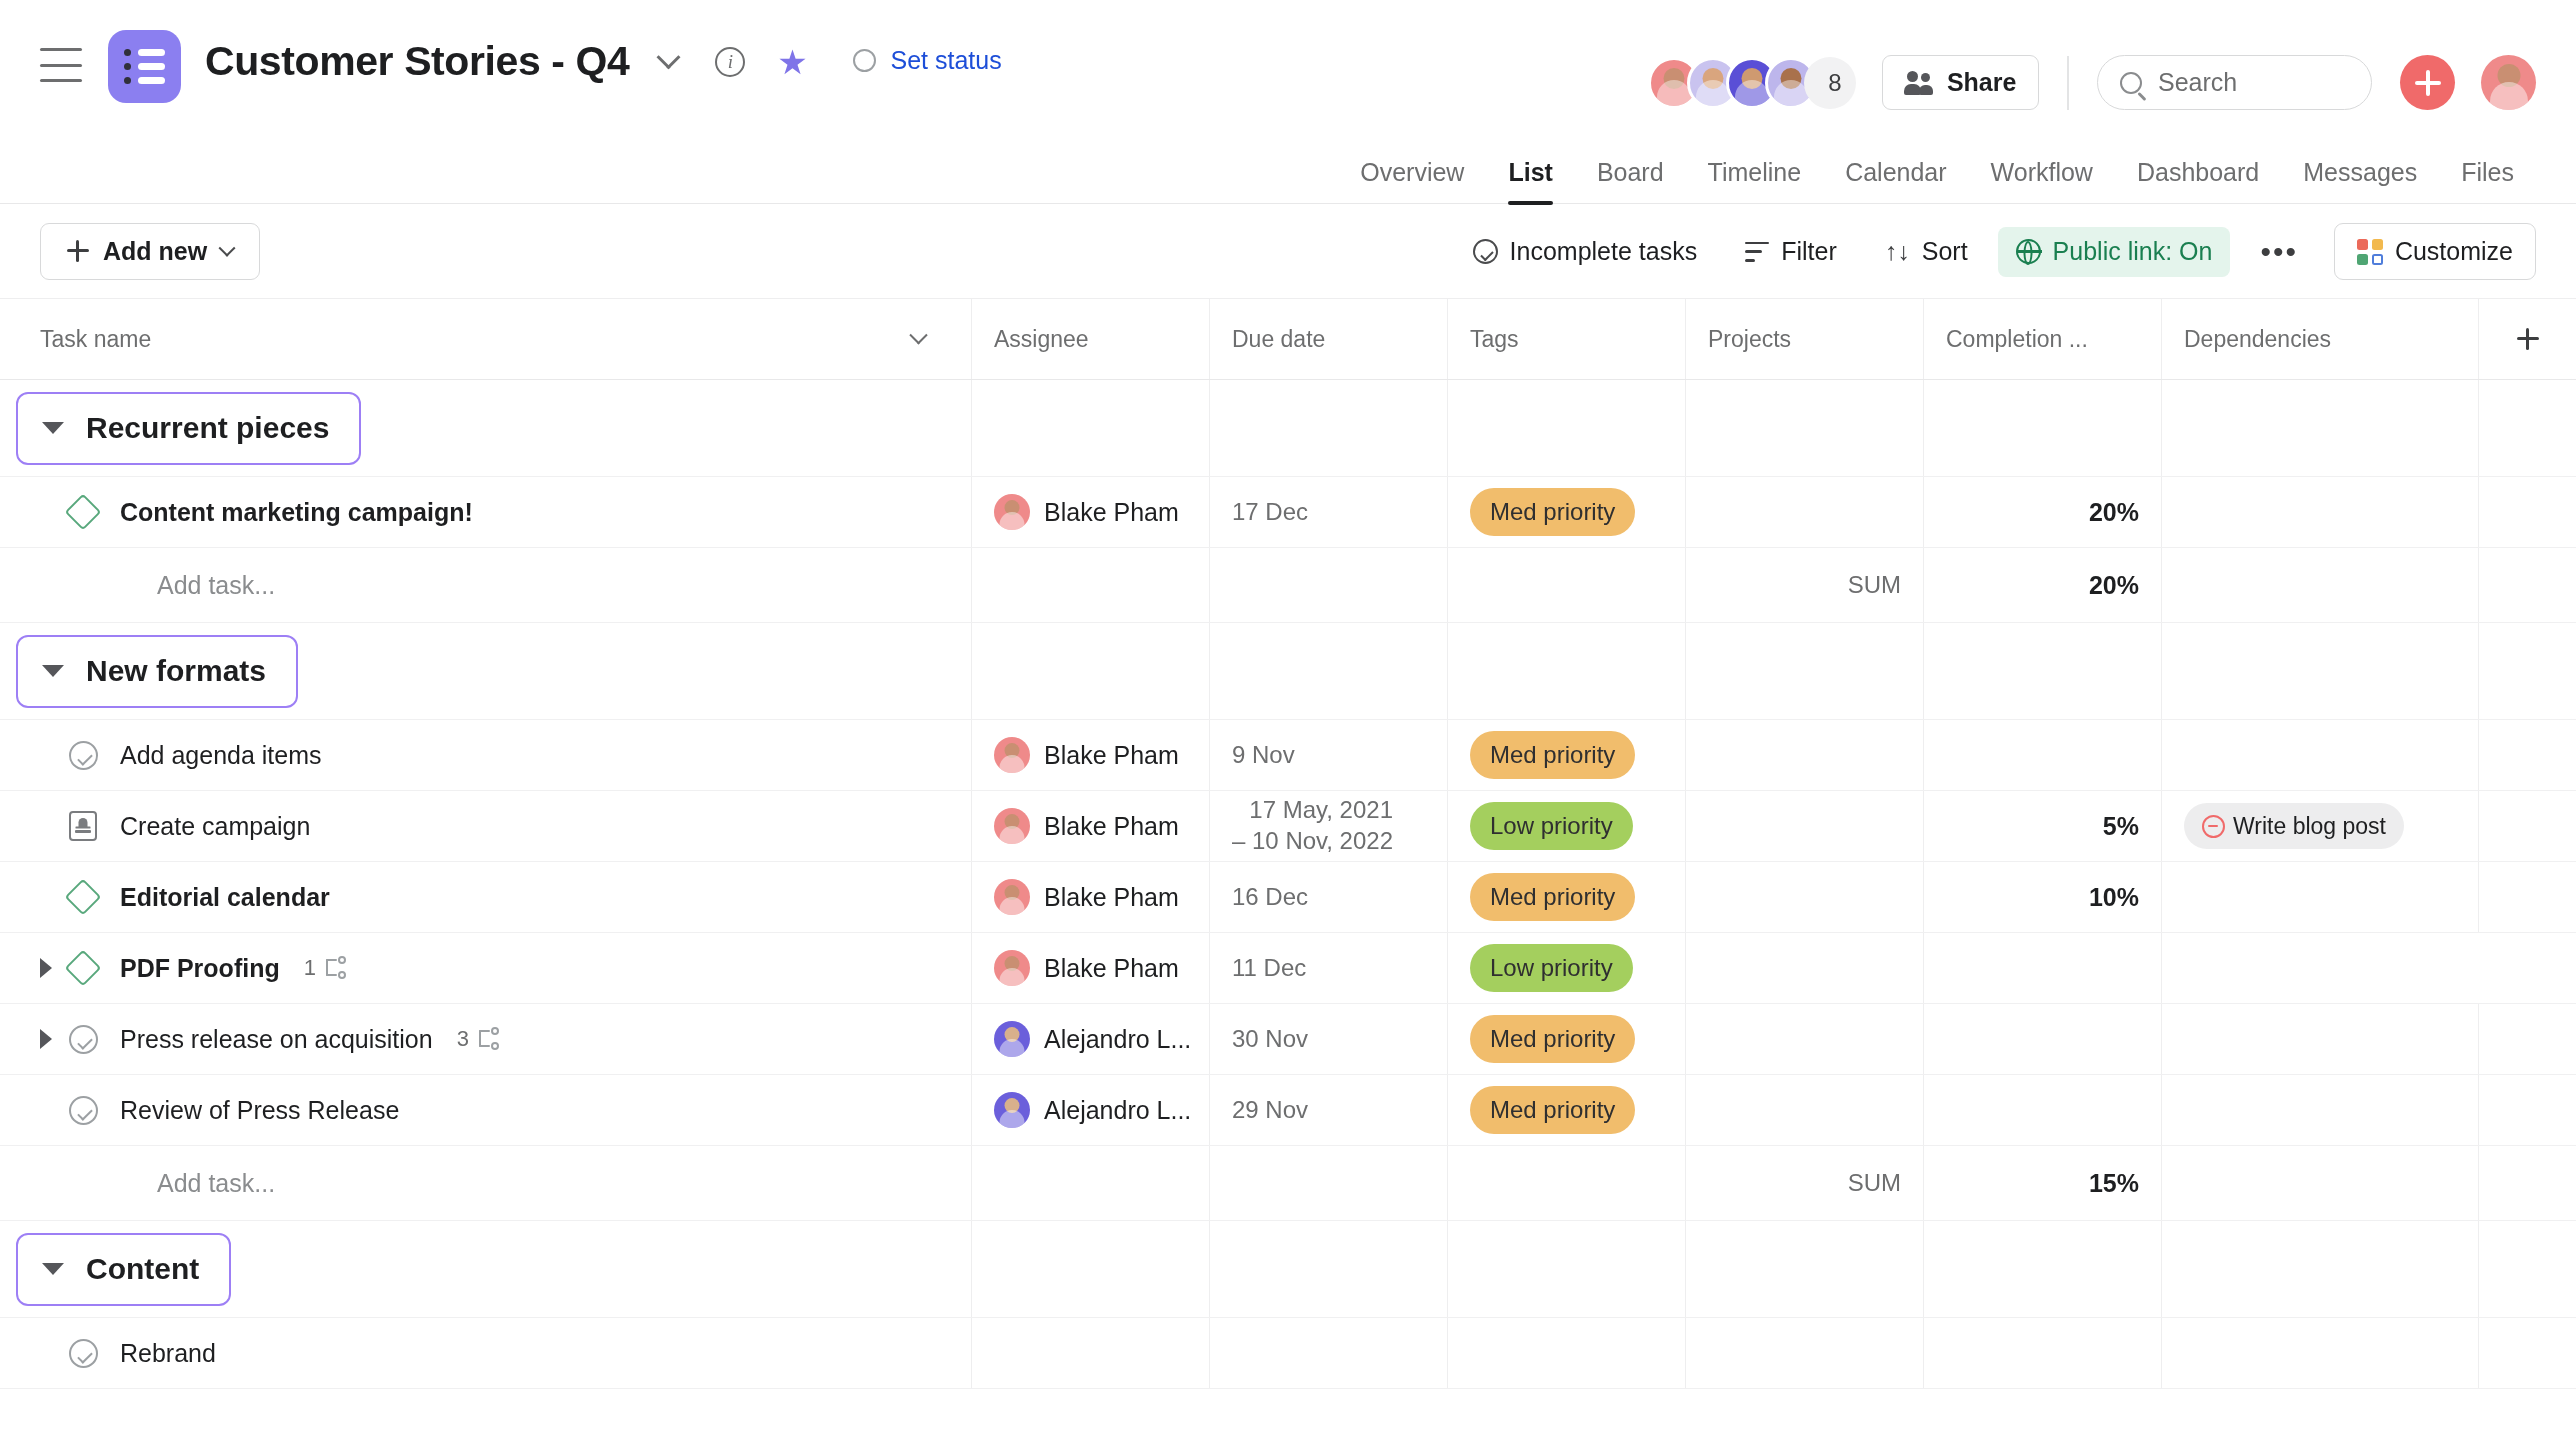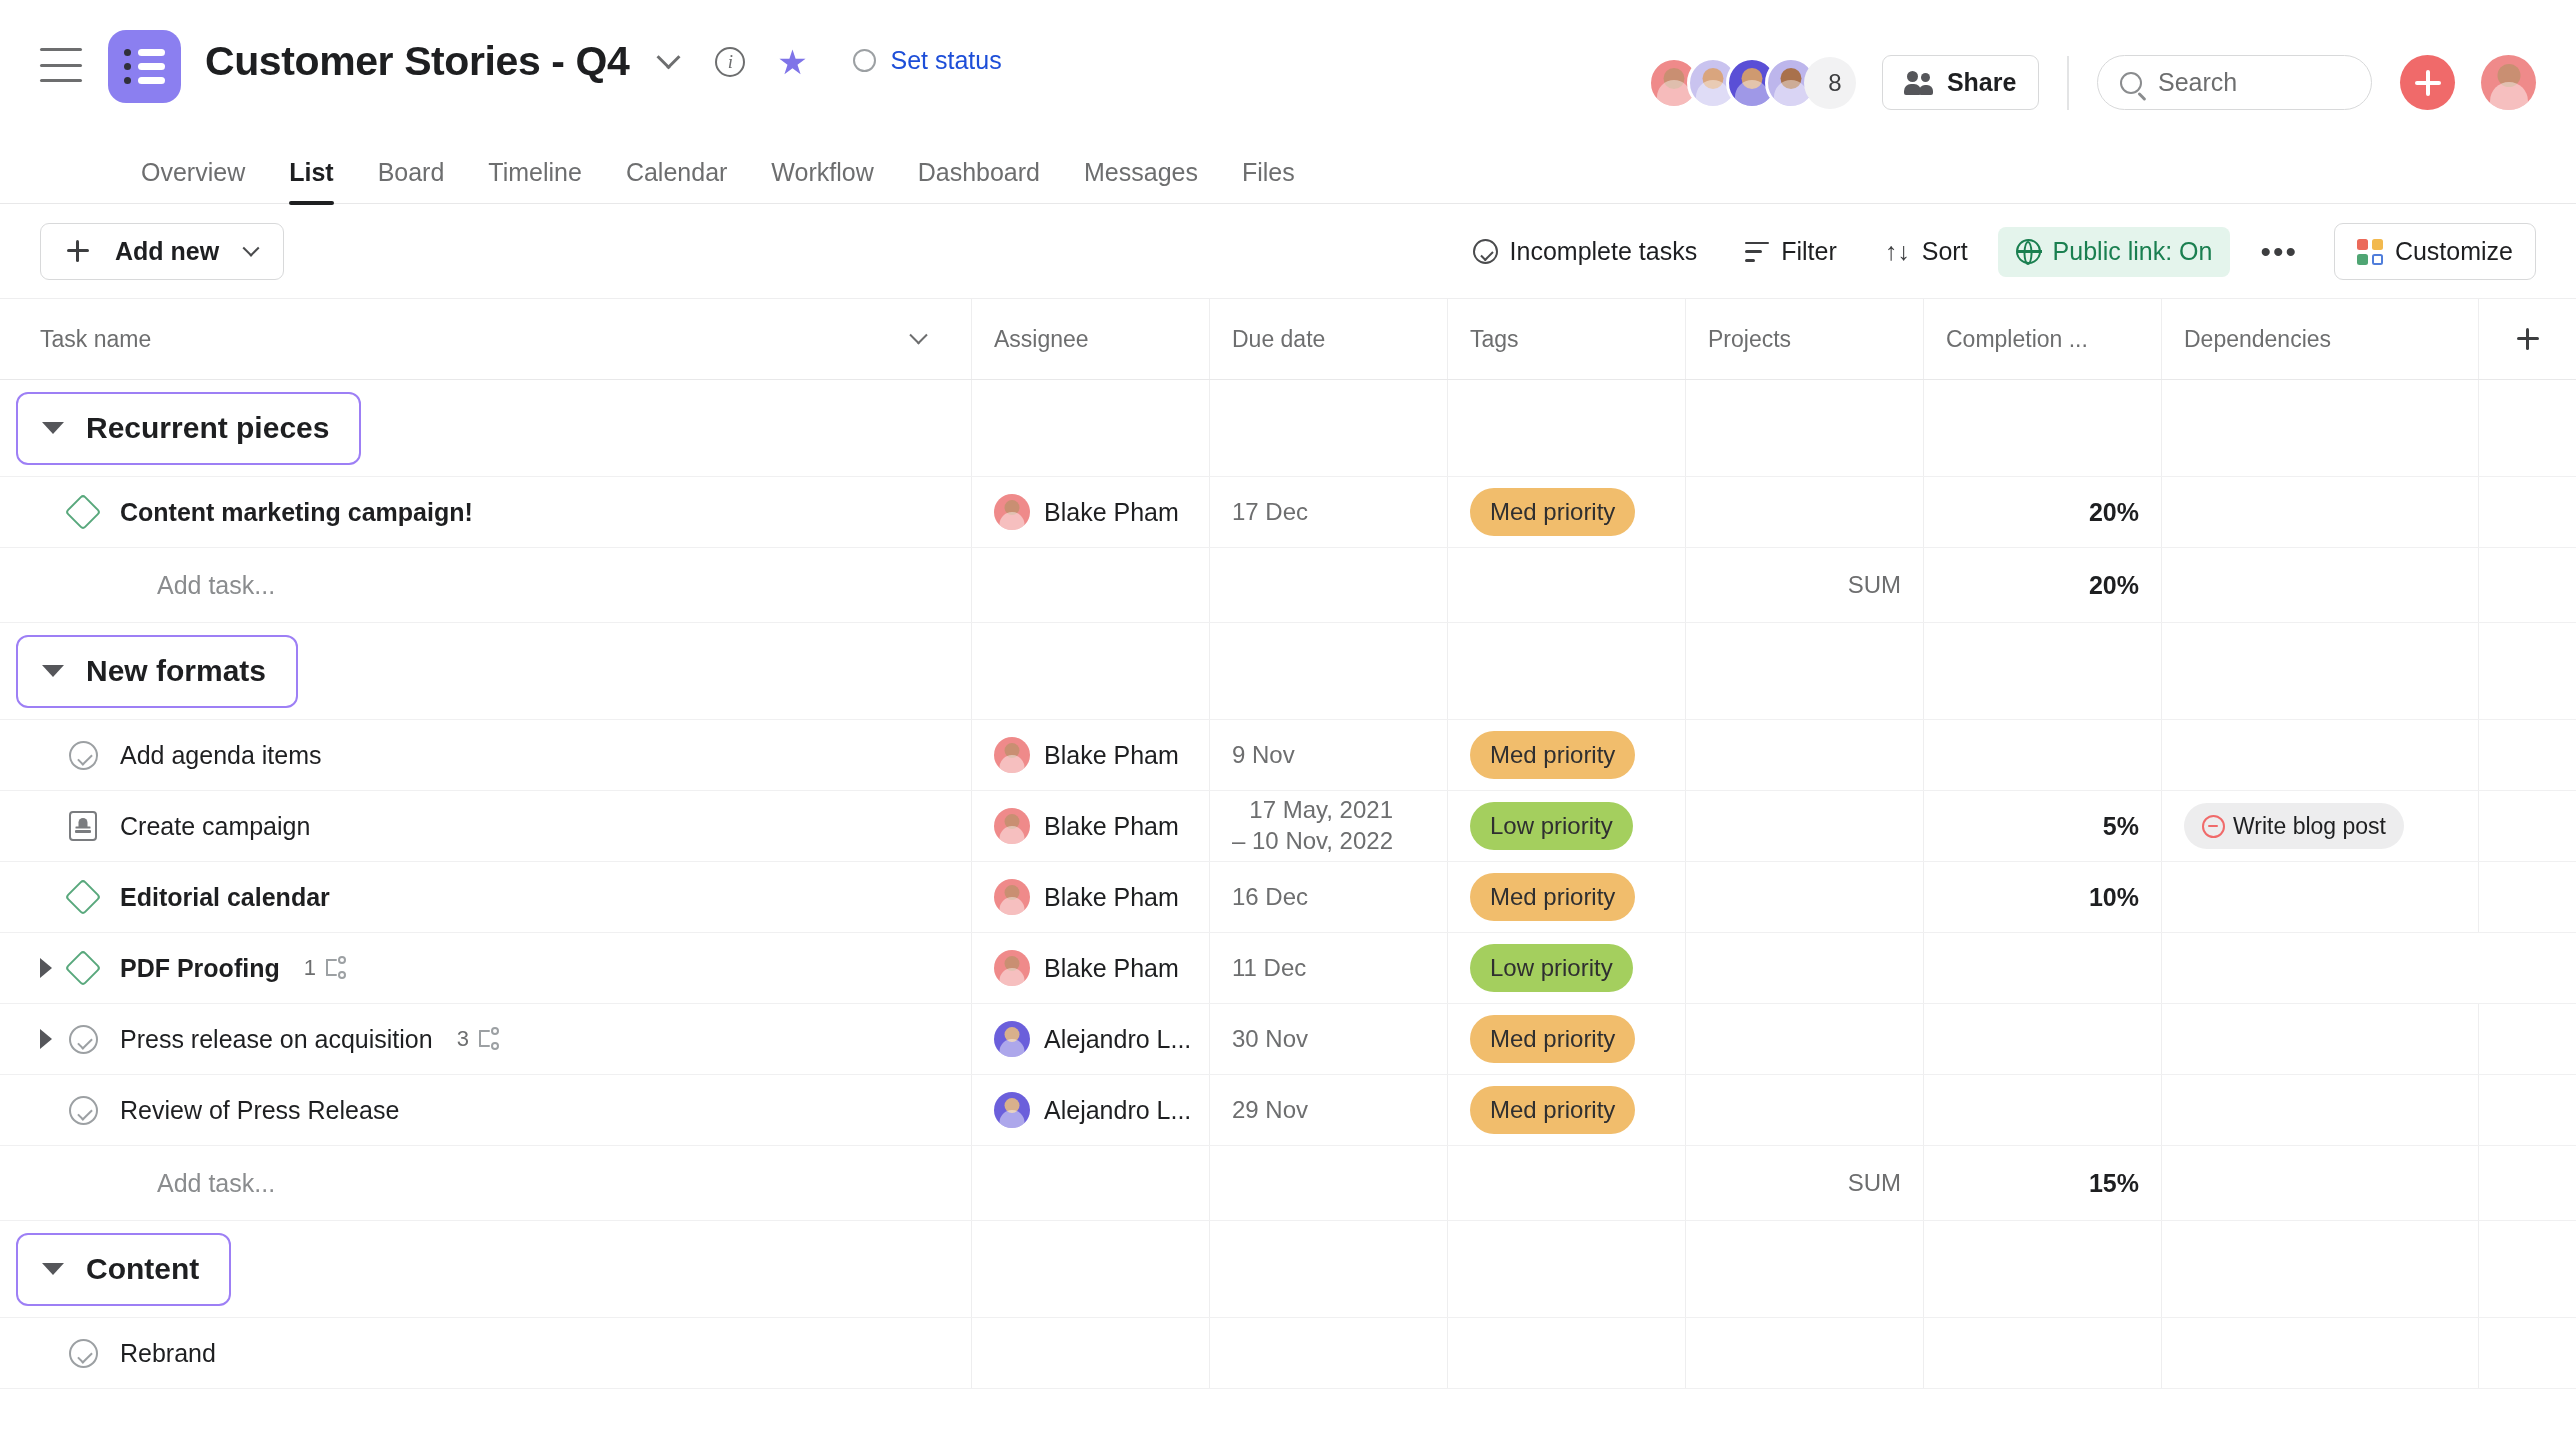--- a/index.html
+++ b/index.html
@@ -159,43 +159,44 @@
     width: 23px; height: 23px; border-radius: 50%; background: #c98f72;
   }
   .me-avatar::after {
     content: ""; position: absolute; left: 50%; bottom: -4px; transform: translateX(-50%);
     width: 38px; height: 32px; border-radius: 19px 19px 6px 6px; background: rgba(255,255,255,0.45);
   }
 
   
   .tabs {
     display: flex; align-items: flex-end; gap: 0;
-    padding: 0 52px; height: 57px;
+    padding: 0 40px; height: 57px;
     border-bottom: 1.6px solid #e8e8e9;
     position: relative;
+    justify-content: flex-end;
   }
   .tab {
     font-size: 25px; color: #6d6e6f; padding: 0 22px 16px 22px;
     cursor: pointer; white-space: nowrap; position: relative;
   }
   .tab:first-child { margin-left: 67px; }
   .tab.active { color: #1e1f21; font-weight: 600; }
   .tab.active::after {
     content: ""; position: absolute; left: 22px; right: 22px; bottom: -1.6px;
     height: 4px; background: #1e1f21; border-radius: 2px;
   }
 
   
   .toolbar {
     height: 95px; display: flex; align-items: center;
     padding: 0 40px; border-bottom: 1.6px solid #eeeeef;
     position: relative;
   }
   .addnew {
-    display: flex; align-items: center; gap: 26px;
+    display: flex; align-items: center; gap: 14px;
     height: 57px; padding: 0 26px;
     border: 1.6px solid #d8d9da; border-radius: 9px; background: #fff;
     cursor: pointer;
   }
   .addnew .p { position: relative; width: 22px; height: 22px; flex: none; }
   .addnew .p::before, .addnew .p::after {
     content: ""; position: absolute; background: #3d3e40; border-radius: 2px;
   }
   .addnew .p::before { left: 0; top: 9px; width: 22px; height: 3.4px; }
   .addnew .p::after { top: 0; left: 9px; height: 22px; width: 3.4px; }

